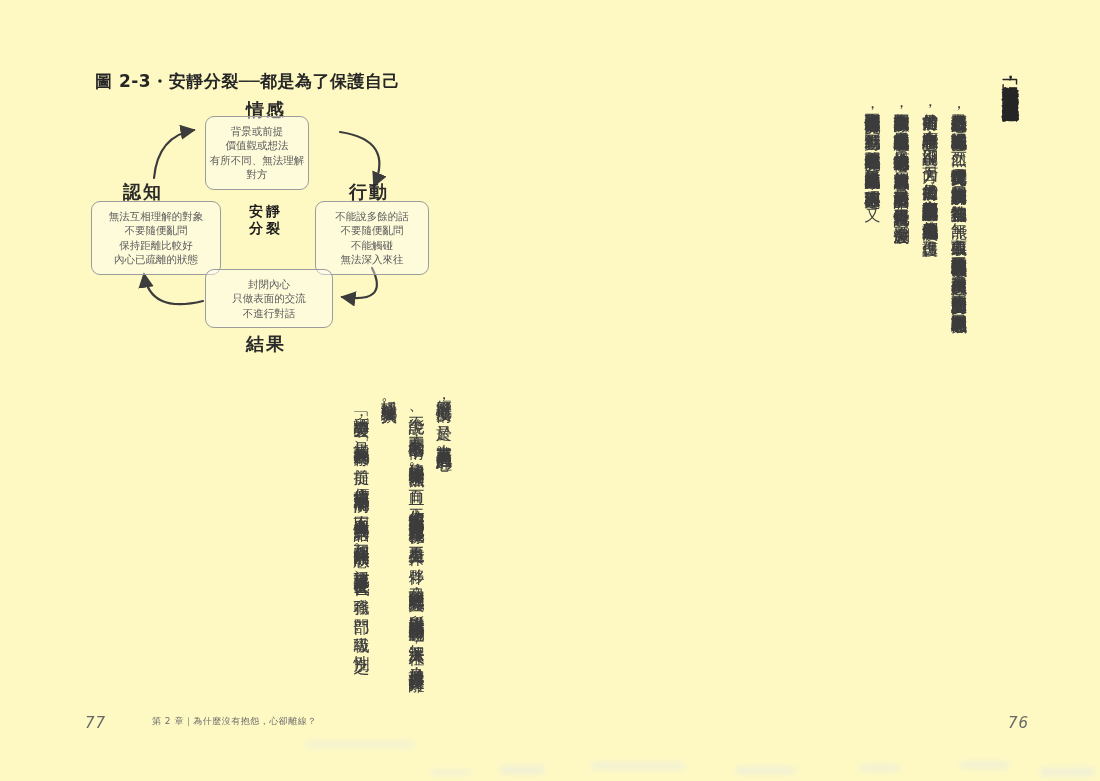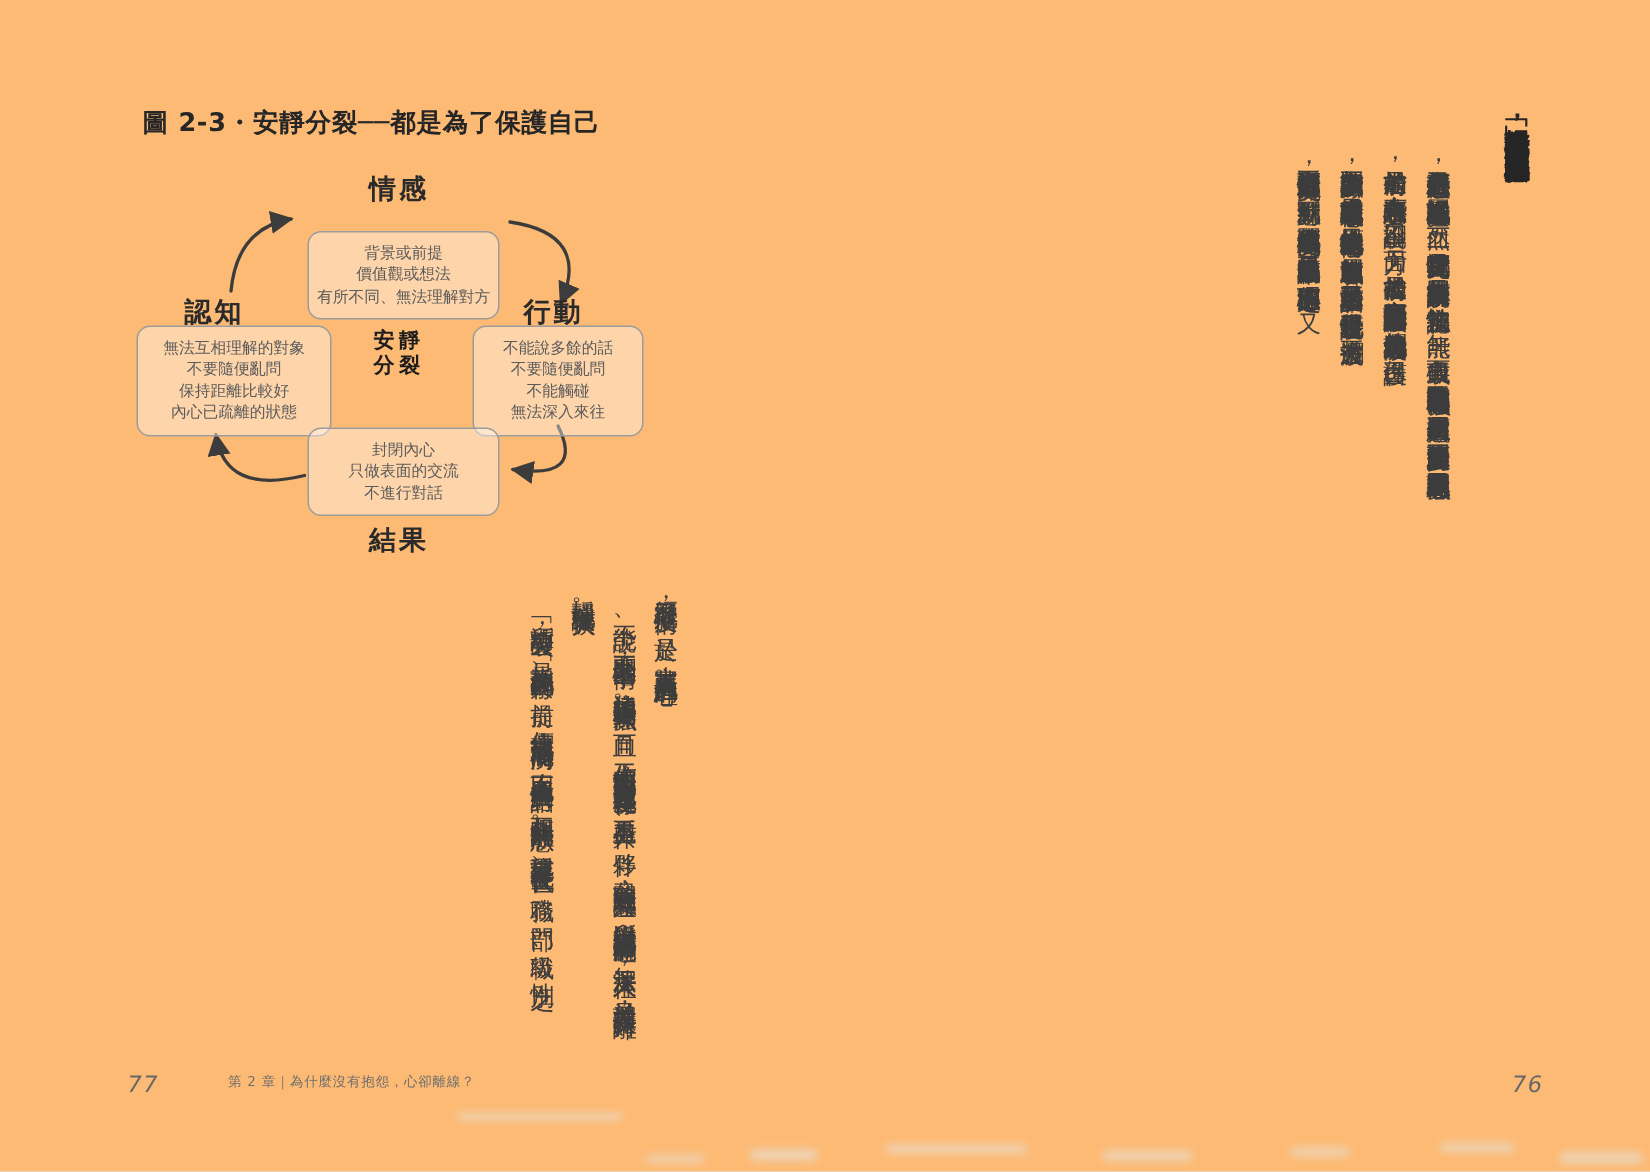--- a/index.html
+++ b/index.html
@@ -1,19 +1,19 @@
 <!DOCTYPE html>
 <html><head>
 <meta charset="utf-8">
 <style>
   html,body{margin:0;padding:0;background:#e9e9e7;}
   .spread{
     position:relative;
     width:1100px;height:781px;
-    background:#fdba74;
+    background:#fef9c3;
     overflow:hidden;
     font-family:"DejaVu Sans",sans-serif;
     margin:0 auto;
   }
   
   .vtext{
     writing-mode:vertical-rl;
     text-orientation:upright;
     color:#3d3d3d;
     position:absolute;
@@ -30,37 +30,37 @@
   }
   .heading{
     left:994px;top:73px;width:34px;height:478px;
     font-size:17px;line-height:34px;font-weight:700;color:#262626;
   }
   
   .fig-title{
     position:absolute;left:95px;top:70px;margin:0;
     font-size:17px;font-weight:700;color:#262626;letter-spacing:.5px;
   }
-  .diagram{position:absolute;left:88px;top:98px;width:420px;height:266px;margin-top:16px;}
+  .diagram{position:absolute;left:88px;top:98px;width:420px;height:266px;}
   .arrows{position:absolute;left:0;top:0;width:420px;height:266px;}
   .nlabel{
     position:absolute;width:80px;text-align:center;
     font-size:18px;font-weight:700;color:#2a2a2a;letter-spacing:2px;
   }
   .nlabel.emotion{left:138px;top:0;}
   .nlabel.cognition{left:15px;top:82px;}
   .nlabel.action{left:241px;top:82px;}
   .nlabel.result{left:138px;top:234px;}
   .node-box{
     position:absolute;box-sizing:border-box;
     border:1.4px solid #9c9c9c;border-radius:9px;
     font-size:10.5px;line-height:1.38;color:#5b5b5b;
     text-align:center;padding:7px 2px;background:rgba(255,255,255,.4);
   }
-  .node-box.top{left:117px;top:40px;width:128px;}
+  .node-box.top{left:117px;top:18px;width:104px;}
   .node-box.left{left:3px;top:103px;width:130px;}
   .node-box.right{left:227px;top:103px;width:114px;}
   .node-box.bottom{left:117px;top:171px;width:128px;}
   .center-title{
     position:absolute;left:138px;top:105px;width:80px;text-align:center;
     font-size:14px;font-weight:700;color:#1c1c1c;line-height:1.2;letter-spacing:3px;
   }
   
   .footer-num{
     position:absolute;top:714px;font-size:15px;color:#686868;letter-spacing:1px;font-style:italic;

